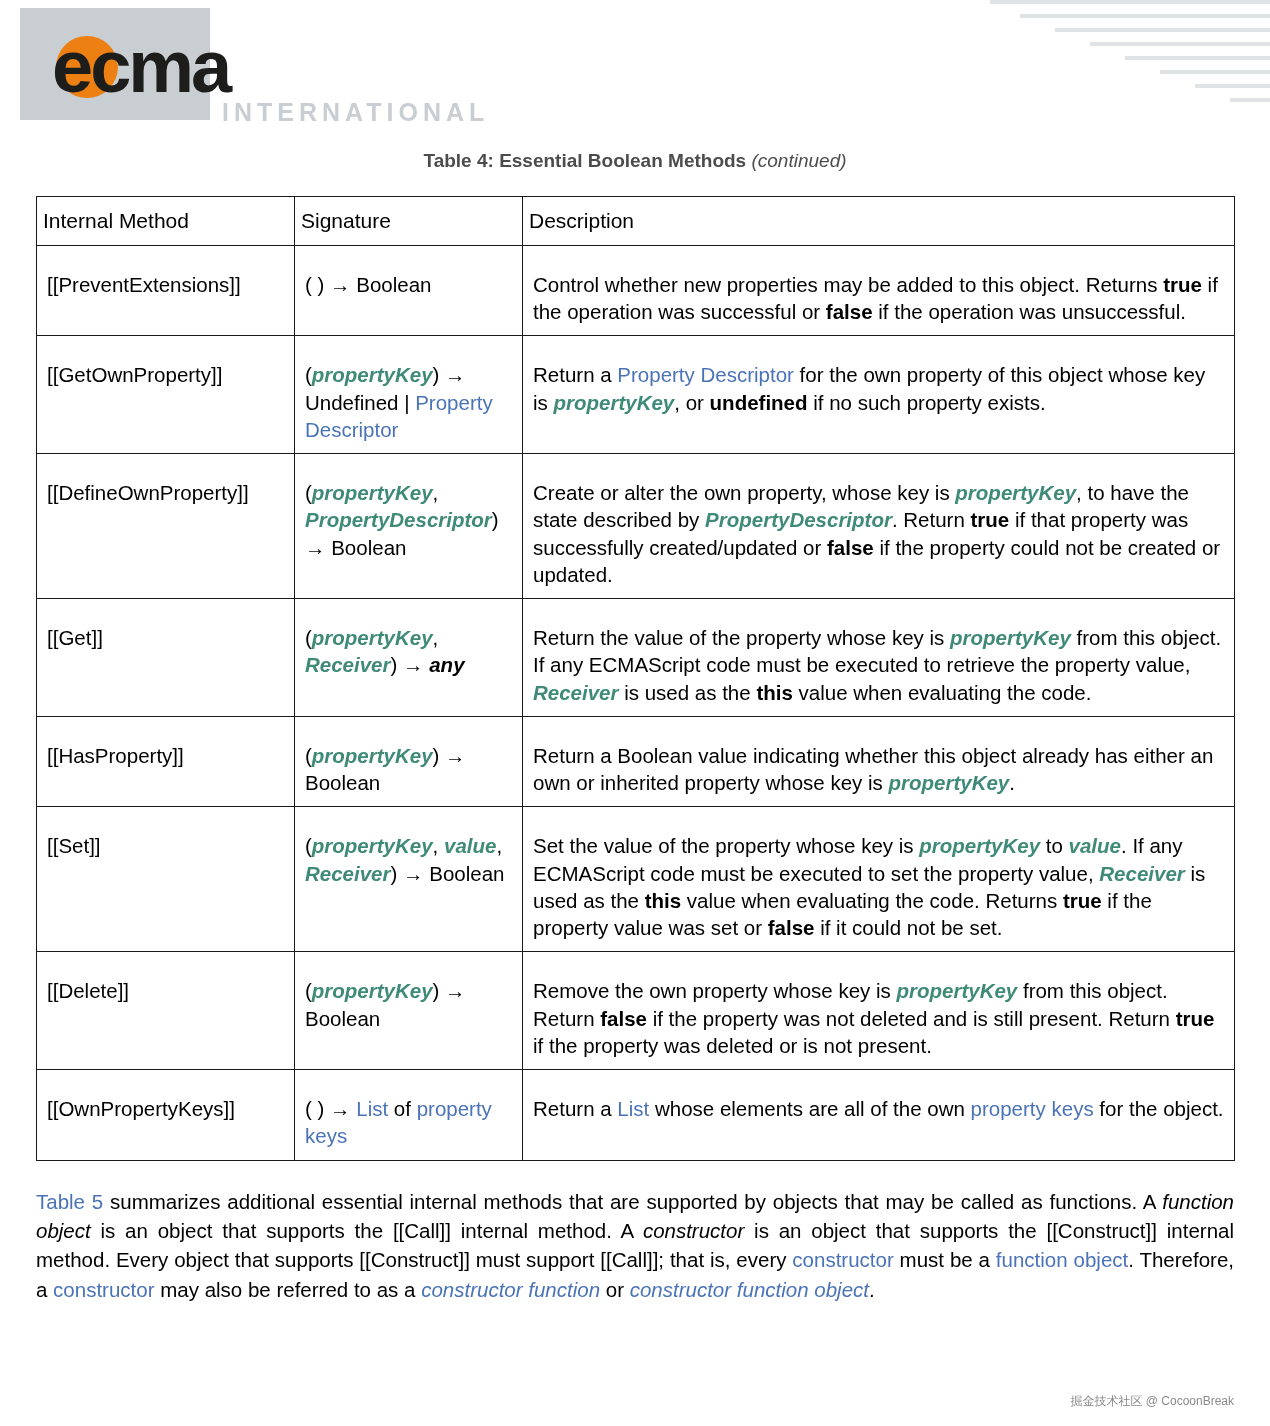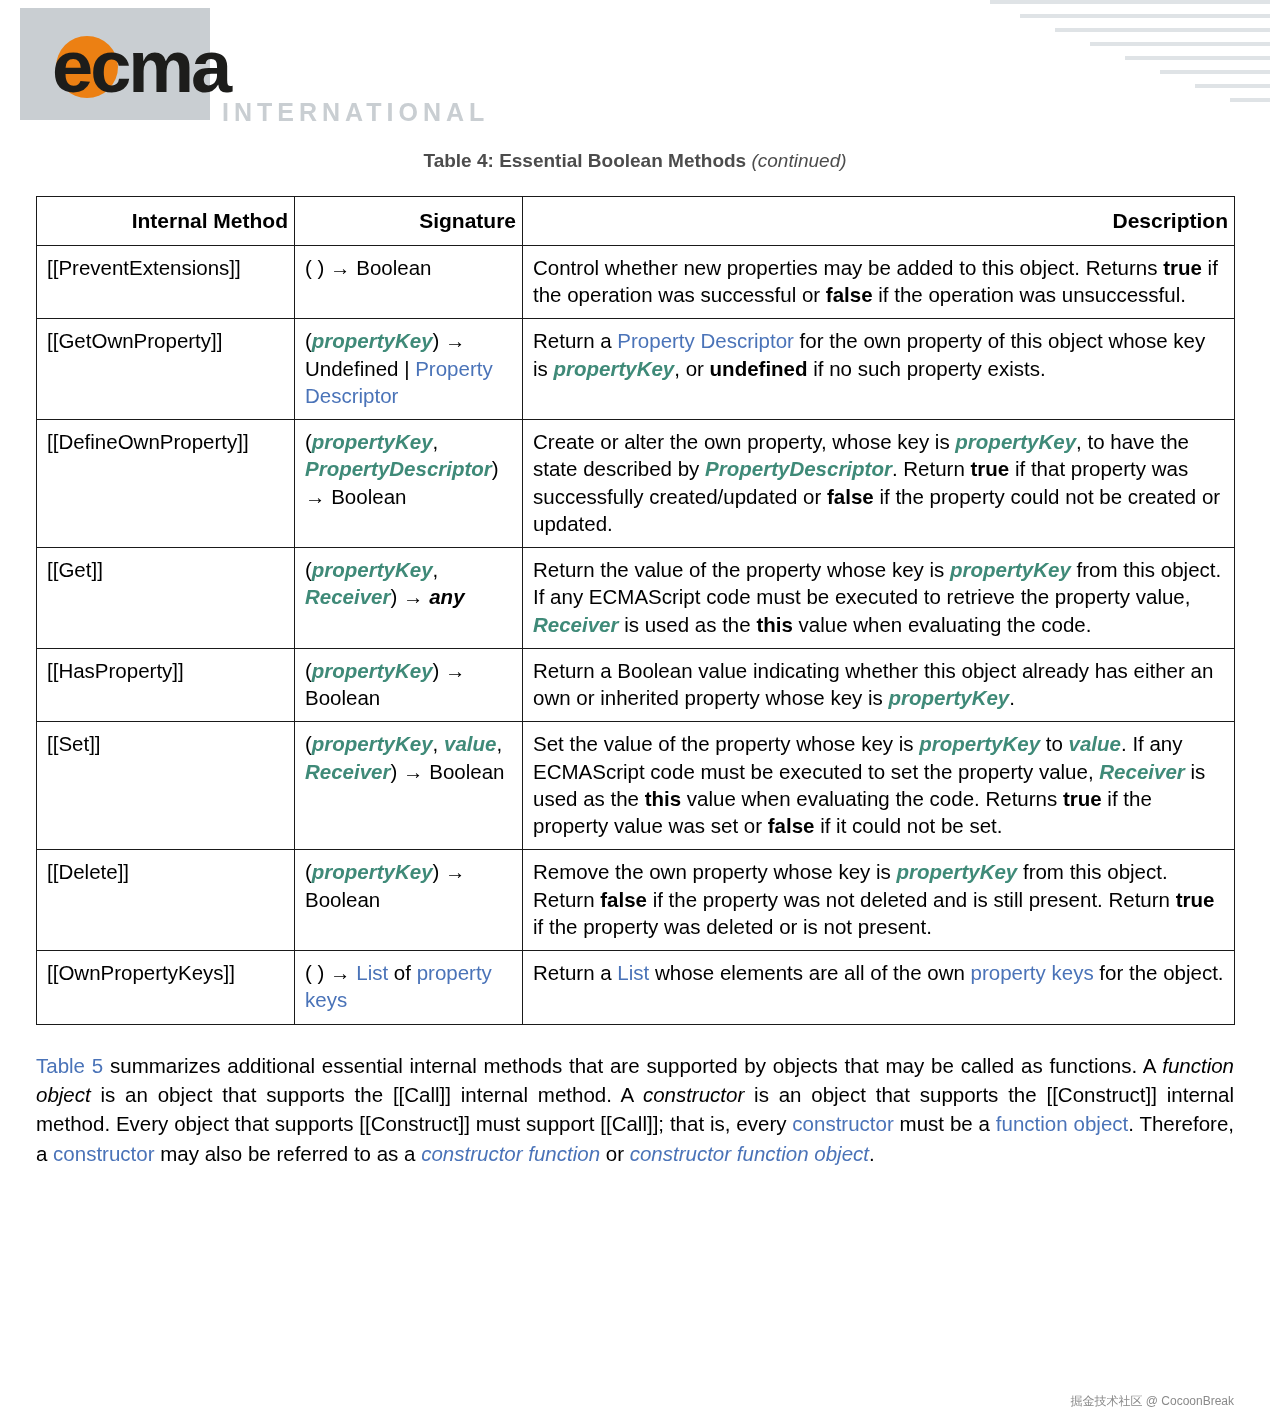--- a/index.html
+++ b/index.html
@@ -99,27 +99,27 @@
     margin: 24px 36px 0 36px;
   }
   table.ecma {
     border-collapse: collapse;
     width: 1198px;
     table-layout: fixed;
   }
   table.ecma th, table.ecma td {
     border: 1px solid #1a1a1a;
     vertical-align: top;
-    padding: 8px 10px 10px 10px;
+    padding: 25px 10px 10px 10px;
     font-size: 20.5px;
     line-height: 1.33;
   }
   table.ecma th {
-    text-align: right;
-    font-weight: bold;
+    text-align: left;
+    font-weight: normal;
     font-size: 21px;
     padding: 10px 6px;
   }
   col.c-method { width: 258px; }
   col.c-sig    { width: 228px; }
   col.c-desc   { width: 712px; }
 
   td.method { white-space: nowrap; }
 
   .link { color: #4a73b8; }

